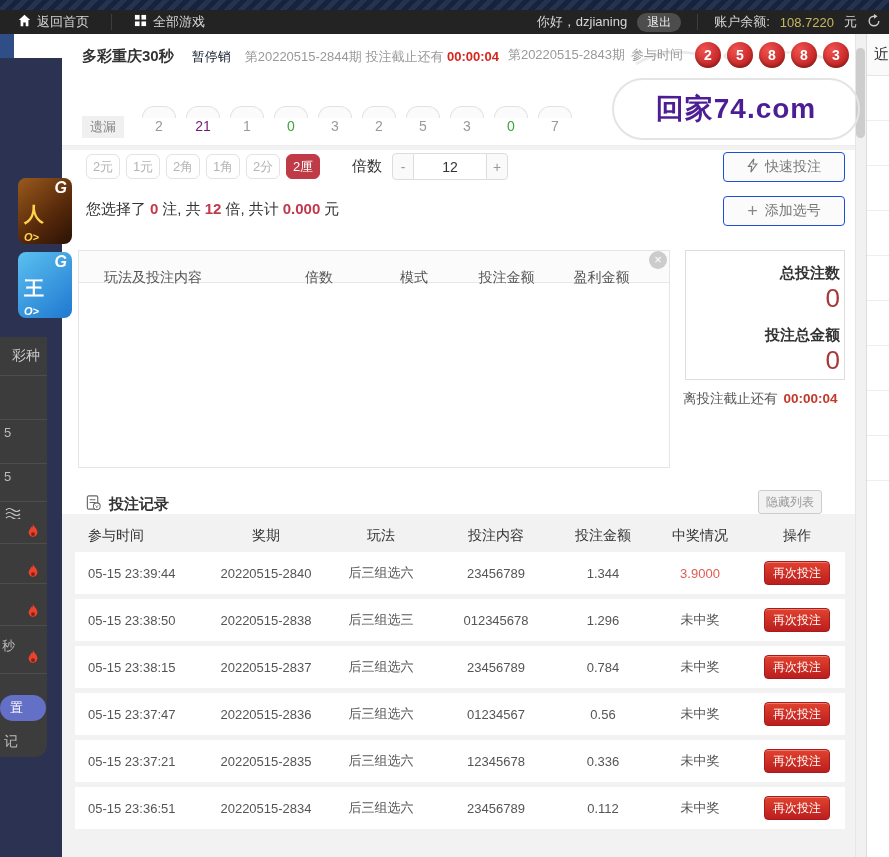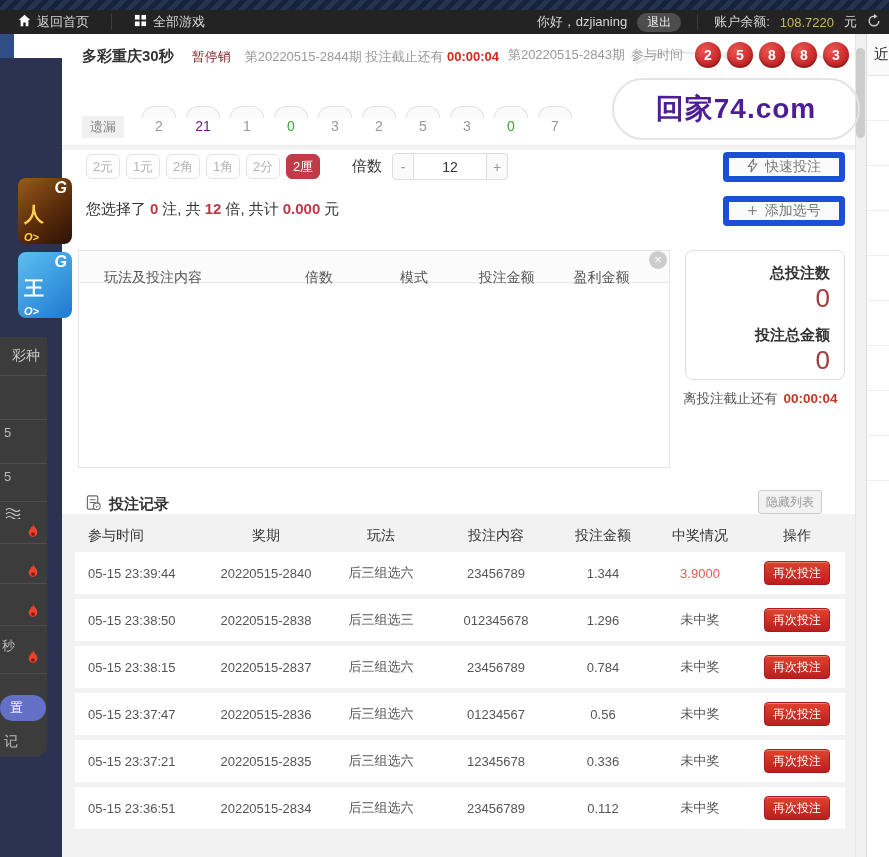--- a/index.html
+++ b/index.html
@@ -41,21 +41,21 @@
   .m-frag { position:absolute; color:#bbb; font-size:13px; }
   .m-flame { position:absolute; left:26px; }
   .m-pill { position:absolute; left:0; top:358px; width:46px; height:26px; background:#646fc6;
     border-radius:13px; color:#fff; font-size:13px; line-height:26px; padding-left:10px; cursor:pointer; }
 
   
   .content { position:absolute; left:62px; top:34px; width:793px; height:823px; background:#f2f2f2; }
   .header-band { position:absolute; left:0; top:0; width:793px; height:112px; background:#fff; border-bottom:1px solid #ededed; }
   .hb-row1 { position:absolute; left:20px; top:13px; display:flex; align-items:baseline; white-space:nowrap; }
   .lottery-name { font-size:15px; font-weight:bold; color:#333; }
-  .sale-status { margin-left:18px; font-size:13px; color:#7f1d1d; }
+  .sale-status { margin-left:18px; font-size:13px; color:#0f172a; }
   .issue-txt { margin-left:14px; font-size:13px; color:#999; }
   .countdown { color:#d9261c; font-weight:bold; }
   .hb-right { position:absolute; right:6px; top:8px; display:flex; align-items:center; z-index:6;justify-content:center; }
   .hb-right .last-issue { font-size:13px; color:#999; margin-right:6px; }
   .ball { width:26px; height:26px; border-radius:50%; margin-left:6px; color:#fff; font-size:14px; font-weight:bold;
     display:flex; align-items:center; justify-content:center;
     background:radial-gradient(circle at 35% 30%, #ef5350, #c62828 65%, #a81717);
     box-shadow:inset 0 -2px 3px rgba(0,0,0,.25); }
   .arc { position:absolute; top:72px; width:34px; height:12px; border:1px solid #e2e2e2; border-bottom:none;
     border-radius:17px 17px 0 0; background:#fbfbfb; }
@@ -69,37 +69,37 @@
     border:1px solid #e3e3e3; background:#fff; color:#b5b5b5; font-size:13px; cursor:pointer; }
   .denom.sel { background:#bf3b47; border-color:#bf3b47; color:#fff; }
   .mult-label { position:absolute; left:290px; top:123px; font-size:15px; color:#333; }
   .stepper { position:absolute; left:330px; top:119px; display:flex; align-items:center; }
   .step-btn { width:22px; height:27px; border:1px solid #ddd; background:#fafafa; color:#999; font-size:14px;
     display:flex; align-items:center; justify-content:center; cursor:pointer; }
   .step-btn.minus { border-radius:4px 0 0 4px; }
   .step-btn.plus { border-radius:0 4px 4px 0; }
   .mult-input { width:72px; height:27px; border:1px solid #ddd; border-left:none; border-right:none;
     text-align:center; font-size:14px; color:#333; outline:none; }
-  .side-btn { position:absolute; left:661px; width:122px; height:30px; border-radius:4px; border:6px solid #1d4ed8;
+  .side-btn { position:absolute; left:661px; width:122px; height:30px; border-radius:4px; border:1px solid #1d4ed8;
     background:#fbfbfb; color:#777; font-size:14px; display:flex; align-items:center; justify-content:center; gap:7px; cursor:pointer; }
   .quick-btn { top:118px; }
   .add-btn { top:162px; }
   .sum-line { position:absolute; left:24px; top:166px; font-size:15px; color:#333; }
   .sum-line .num { color:#c0394a; font-weight:bold; margin:0 4px; }
 
   .slip { position:absolute; left:16px; top:216px; width:592px; height:218px; border:1px solid #e5e5e5; background:#fff; }
   .slip-head { display:grid; grid-template-columns:190px 100px 90px 95px 95px 1fr; height:32px;
     background:#fbfbfb; border-bottom:1px solid #e8e8e8; align-items:center; font-size:14px; color:#555; }
   .slip-h { text-align:center; }
   .slip-h0 { text-align:left; padding-left:25px; }
   .slip-close { grid-column:6; width:18px; height:18px; border-radius:50%; background:#ccc; color:#fff;
     font-size:13px; line-height:17px; text-align:center; cursor:pointer; }
 
   .sum-box { position:absolute; left:623px; top:216px; width:160px; height:130px; border:1px solid #ddd;
-    border-radius:8px; background:#fff; text-align:right; padding-right:14px; }
+    border-radius:0; background:#fff; text-align:right; padding-right:4px; }
   .sum-box .lbl { font-size:15px; font-weight:bold; color:#333; margin-top:13px; }
   .sum-box .val { font-size:26px; color:#a53838; line-height:30px; }
   .deadline { position:absolute; left:621px; top:356px; font-size:13.5px; color:#555; white-space:nowrap; }
   .deadline .t { color:#c0392b; font-weight:bold; margin-left:6px; }
   .bet-now { position:absolute; left:623px; top:380px; width:160px; height:34px; border:1px solid #e6e6e3;
     border-radius:4px; background:#f6f6f4; color:#cbbfa6; font-size:17px; letter-spacing:2px;
     display:flex; align-items:center; justify-content:center; cursor:pointer; }
   .chase { position:absolute; left:621px; top:424px; display:flex; align-items:center; gap:6px; }
   .radio { width:15px; height:15px; border:1px solid #ccc; border-radius:50%; background:#fff; cursor:pointer; }
   .chase-lbl { font-size:13.5px; color:#666; }

